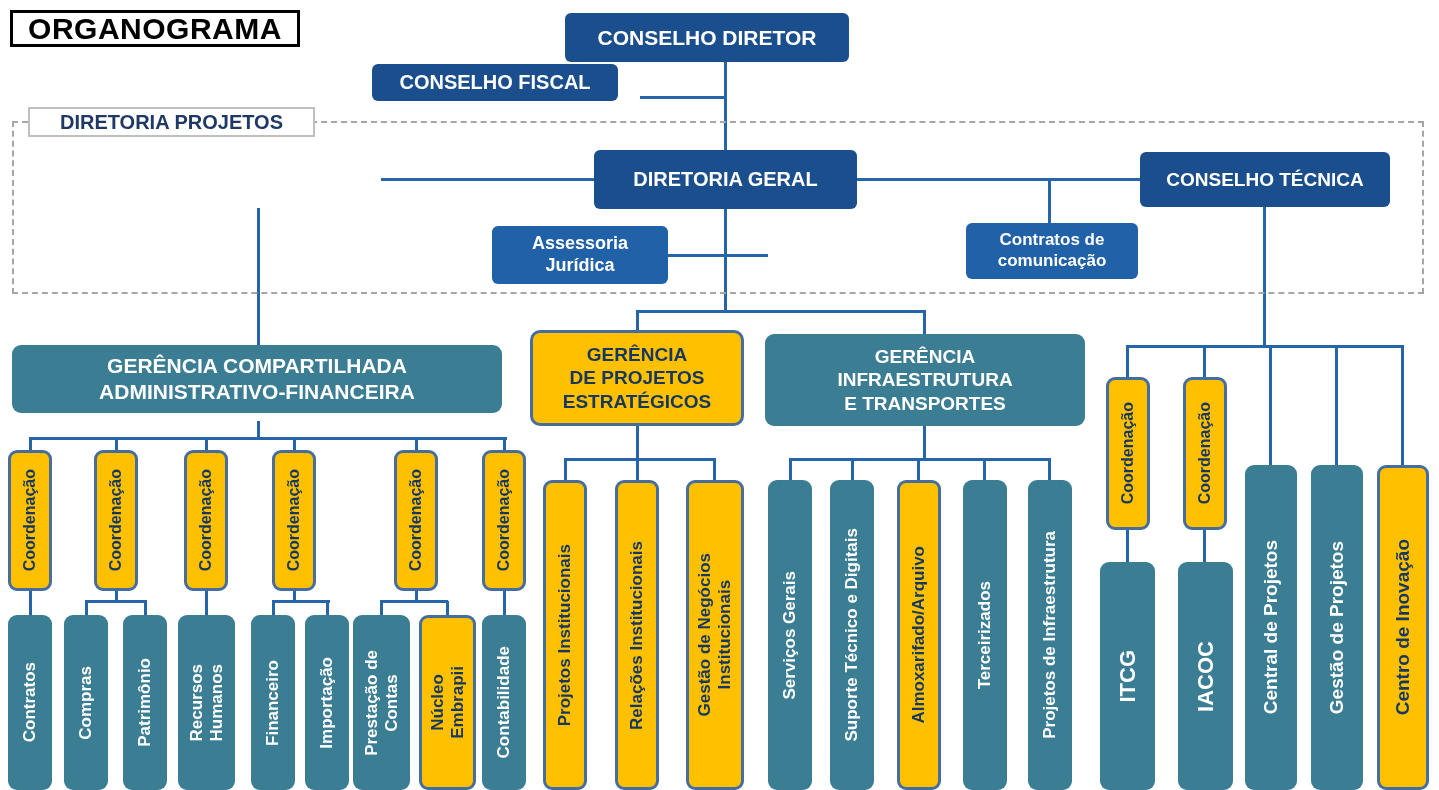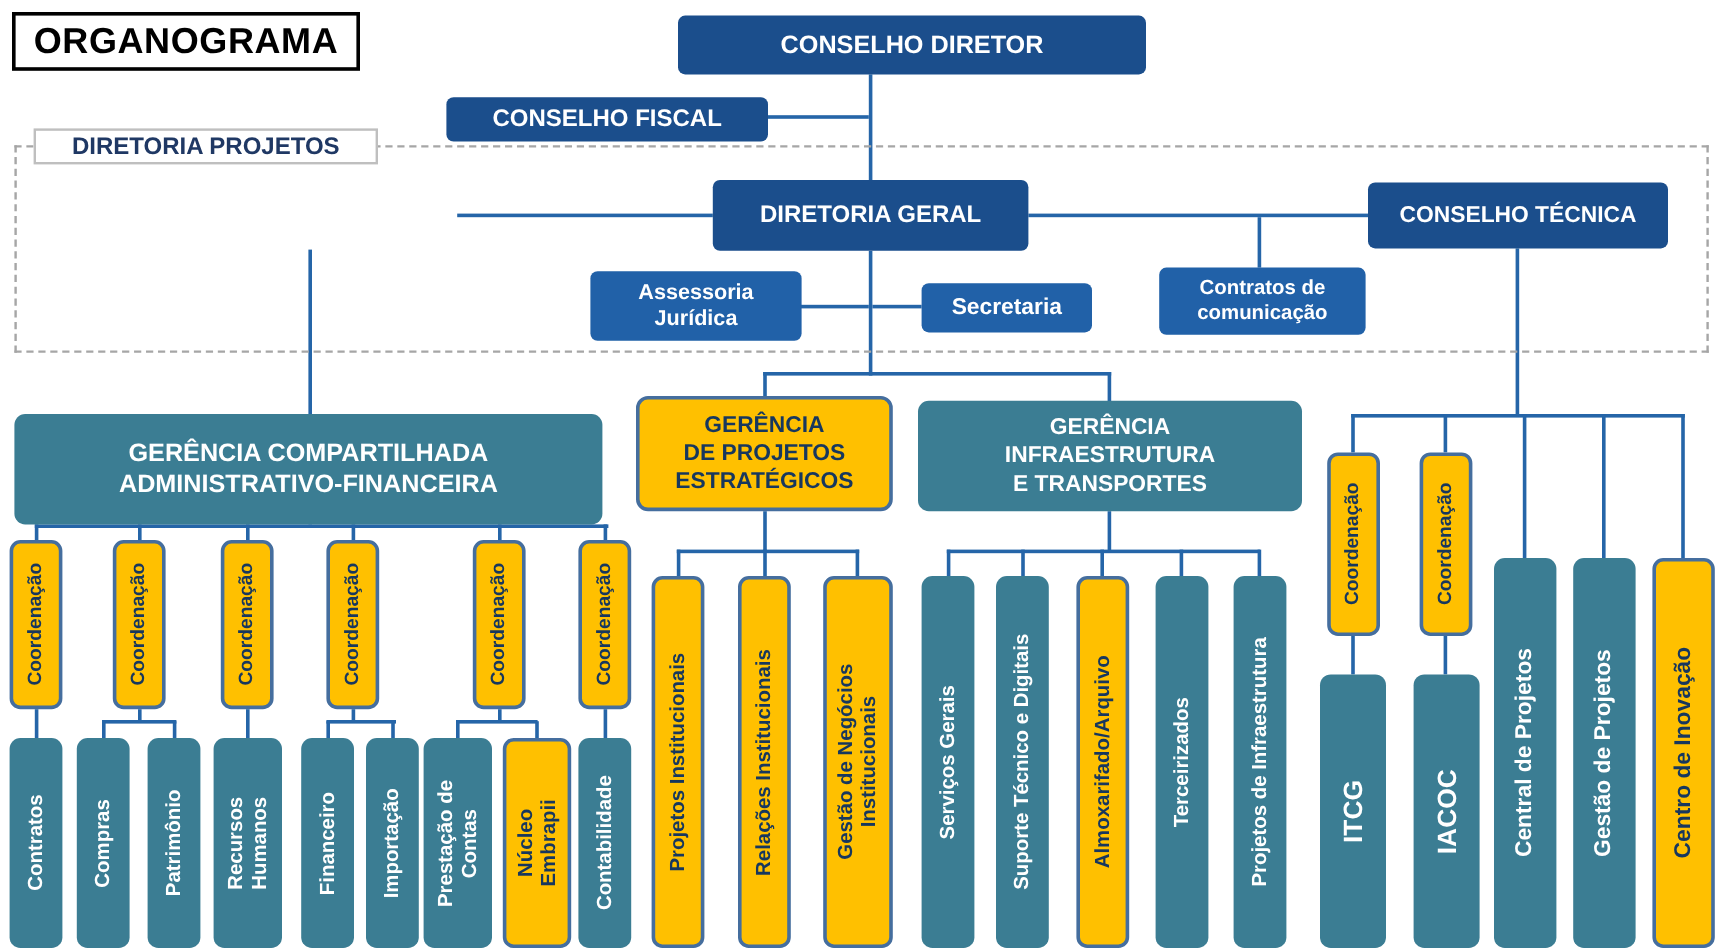--- a/index.html
+++ b/index.html
@@ -94,35 +94,34 @@
       <div class="line" style="left: 917px; top: 458px; width: 3px; height: 22px;"></div>
       <div class="line" style="left: 983px; top: 458px; width: 3px; height: 22px;"></div>
       <div class="line" style="left: 1048px; top: 458px; width: 3px; height: 22px;"></div>
       <div class="line" style="left: 1126px; top: 530px; width: 3px; height: 32px;"></div>
       <div class="line" style="left: 1203px; top: 530px; width: 3px; height: 32px;"></div>
     </div>
 
   <div class="exec-frame" style="left:12px; top:121px; width:1412px; height:173px;"></div>
   <div class="exec-label" style="left:28px; top:107px; width:287px; height:30px;">DIRETORIA PROJETOS</div>
 
-  <div class="title-box" style="left:10px; top:10px; width:290px; height:49px;">ORGANOGRAMA</div>
-
-  <div class="node dark fs21" style="left:565px; top:13px; width:390px; height:49px;">CONSELHO DIRETOR</div>
-  <div class="node dark fs20" style="left:372px; top:81px; width:268px; height:37px;">CONSELHO FISCAL</div>
+  <div class="title-box" style="left:10px; top:10px; width:290px; height:37px;">ORGANOGRAMA</div>
+
+  <div class="node dark fs21" style="left:565px; top:13px; width:284px; height:49px;">CONSELHO DIRETOR</div>
+  <div class="node dark fs20" style="left:372px; top:64px; width:246px; height:37px;">CONSELHO FISCAL</div>
 
   <div class="node dark fs20" style="left:594px; top:150px; width:263px; height:59px;">DIRETORIA GERAL</div>
   <div class="node dark fs19" style="left:1140px; top:152px; width:250px; height:55px;">CONSELHO TÉCNICA</div>
 
   <div class="node mid fs18" style="left:492px; top:226px; width:176px; height:58px;">Assessoria
 Jurídica</div>
-  <div class="node mid fs19" style="left:768px; top:236px; width:142px; height:41px;">Secretaria</div>
   <div class="node mid fs17" style="left:966px; top:223px; width:172px; height:56px;">Contratos de
 comunicação</div>
 
-  <div class="node teal fs21" style="left:12px; top:345px; width:490px; height:92px;">GERÊNCIA COMPARTILHADA
+  <div class="node teal fs21" style="left:12px; top:345px; width:490px; height:68px;">GERÊNCIA COMPARTILHADA
 ADMINISTRATIVO-FINANCEIRA</div>
   <div class="node orange fs19" style="left:530px; top:330px; width:214px; height:96px;">GERÊNCIA
 DE PROJETOS
 ESTRATÉGICOS</div>
   <div class="node teal fs19" style="left:765px; top:334px; width:320px; height:92px;">GERÊNCIA
 INFRAESTRUTURA
 E TRANSPORTES</div>
 
   <div class="vbox vorange" style="left:8px; top:450px; width:44px; height:141px;">
     <span class="vtext fs16">Coordenação</span>

